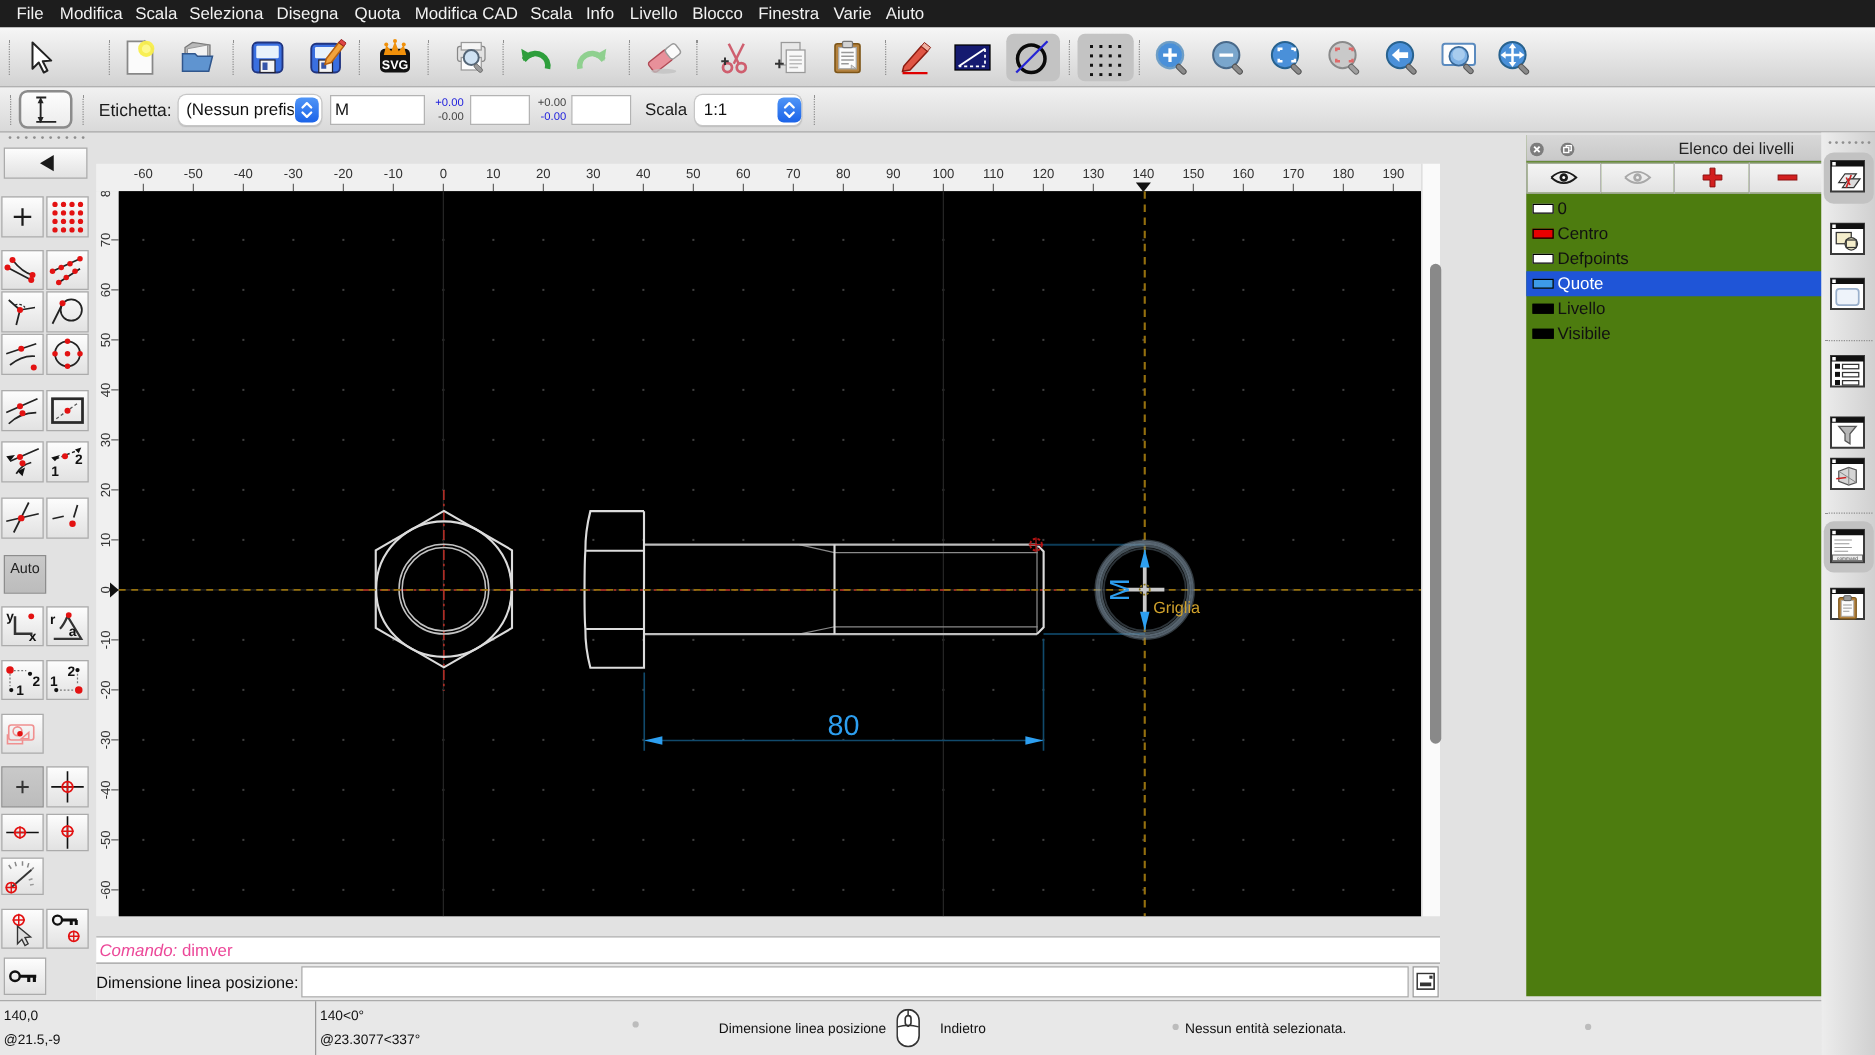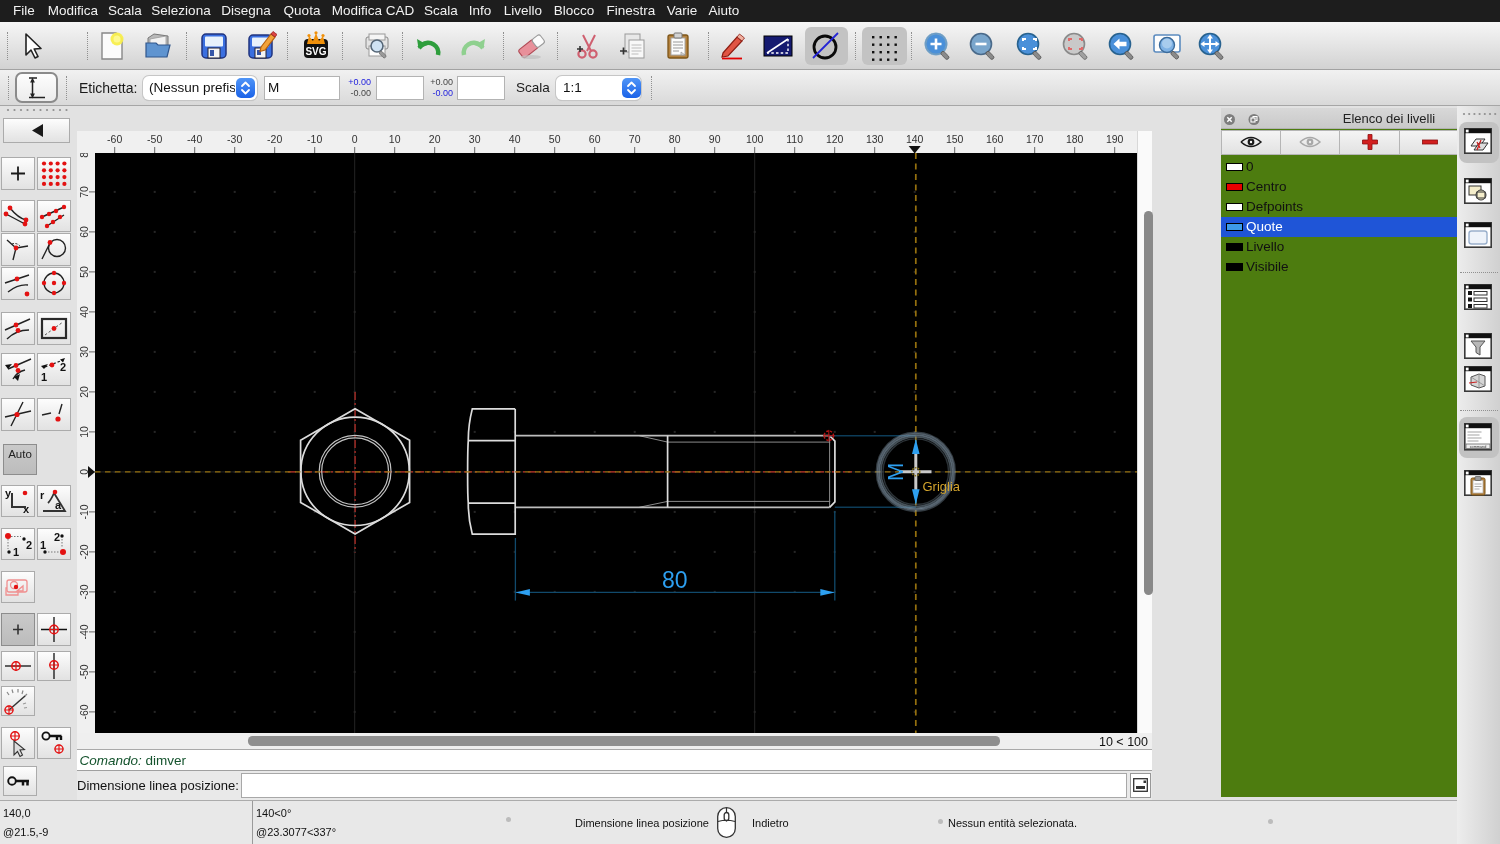--- a/index.html
+++ b/index.html
@@ -659,26 +659,22 @@
           <line x1="915.8" y1="490.5" x2="915.8" y2="503.5" stroke="#2d9ff0" stroke-width="1.2"></line>
           <path d="M915.8,439 l-3.8,15 h7.6 z" fill="#2d9ff0"></path>
           <path d="M915.8,504.3 l-3.8,-15 h7.6 z" fill="#2d9ff0"></path>
           <text x="903" y="471.9" font-size="22" fill="#2d9ff0" text-anchor="middle" font-family="Liberation Sans" transform="rotate(-90 903 471.9)" dominant-baseline="auto">M</text>
           <text x="922.5" y="490.5" font-size="13" fill="#d2a32c" font-family="Liberation Sans">Griglia</text>
         </g>
       </svg></div>
 <div class="a" id="vscroll">
       <div class="a" style="left:6px;top:80px;width:9px;height:384px;background:#898989;border-radius:4.5px"></div>
     </div>
-<div class="a" id="hscroll">
-      <div class="a" style="left:171px;top:3px;width:752px;height:10px;background:#8f8f8f;border-radius:4.5px"></div>
-      <div class="a" style="right:4px;top:2px;font-size:12.5px;color:#111">10 &lt; 100</div>
-    </div>
 <div class="a" id="cmd">
-      <div class="a" style="left:2.5px;top:3px;font-size:13.5px;color:#14532d"><i>Comando:</i> dimver</div>
+      <div class="a" style="left:2.5px;top:3px;font-size:13.5px;color:#ec4899"><i>Comando:</i> dimver</div>
       <div class="a" style="left:0;top:20px;width:1075px;height:31px;background:#e9e9e9;border-top:1px solid #a0a0a0"></div>
       <div class="a" style="left:0px;top:28px;font-size:13px;color:#111">Dimensione linea posizione:</div>
       <div class="a" style="left:164px;top:22.5px;width:886px;height:25px;background:#fff;border:1px solid #a8a8a8"></div>
       <div class="a" style="left:1053px;top:22.5px;width:21px;height:25px;background:#fff;border:1px solid #989898"></div>
       <svg class="a" style="left:1056px;top:28px" width="15" height="14" viewBox="0 0 15 14">
         <rect x="0.7" y="0.7" width="13.6" height="12.6" fill="none" stroke="#333" stroke-width="1.3"></rect>
         <rect x="3" y="8" width="9" height="3" fill="#333"></rect>
         <rect x="10.5" y="2.5" width="2.5" height="2.5" fill="#333"></rect>
       </svg>
     </div>

